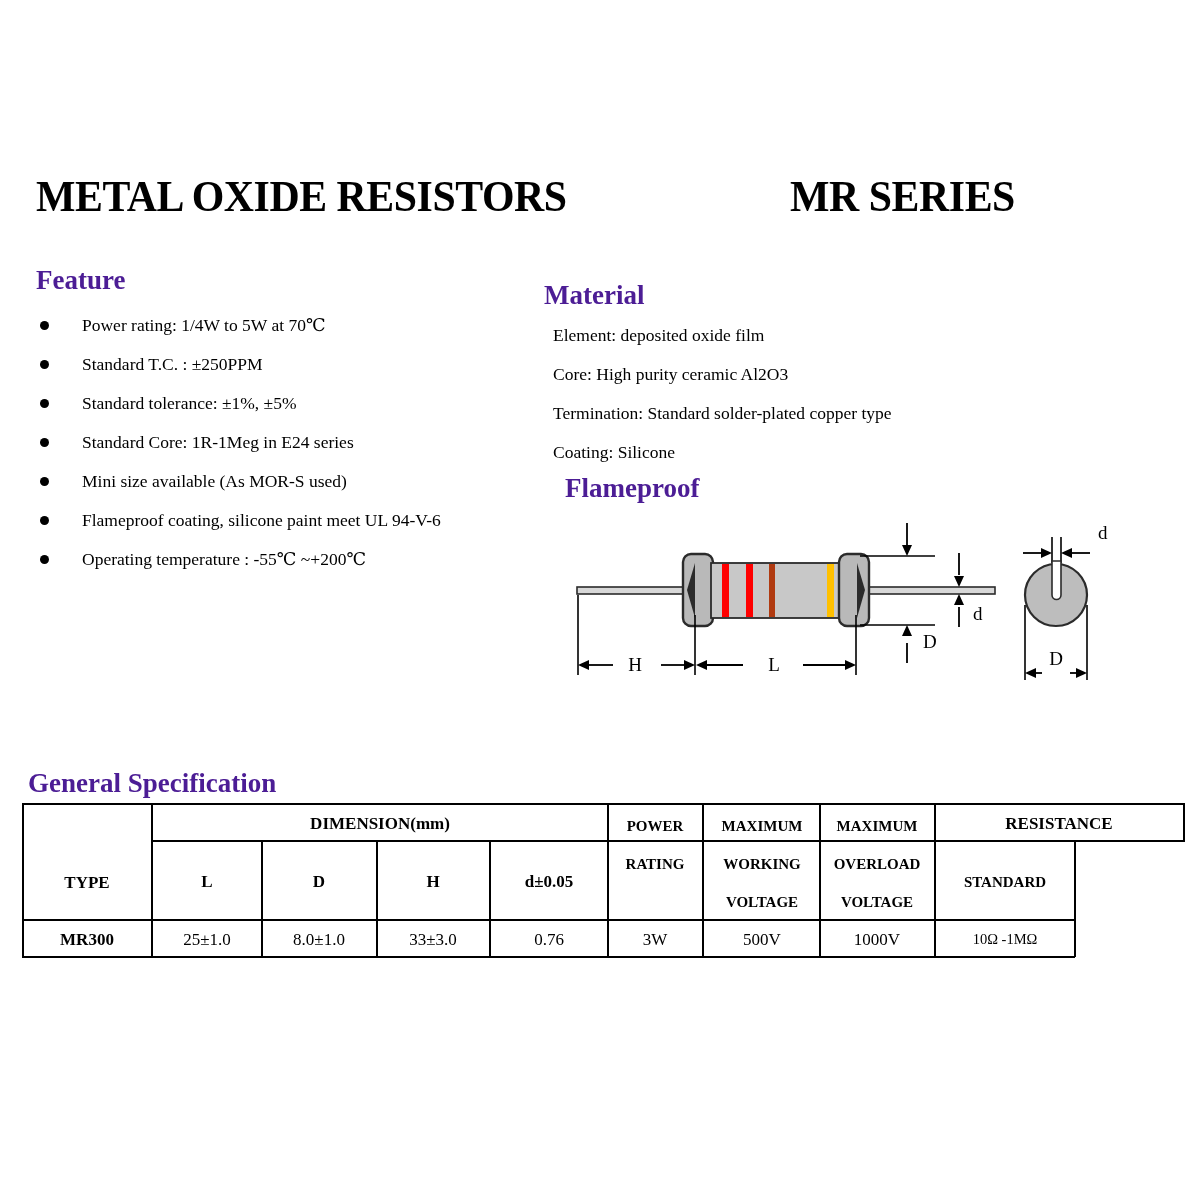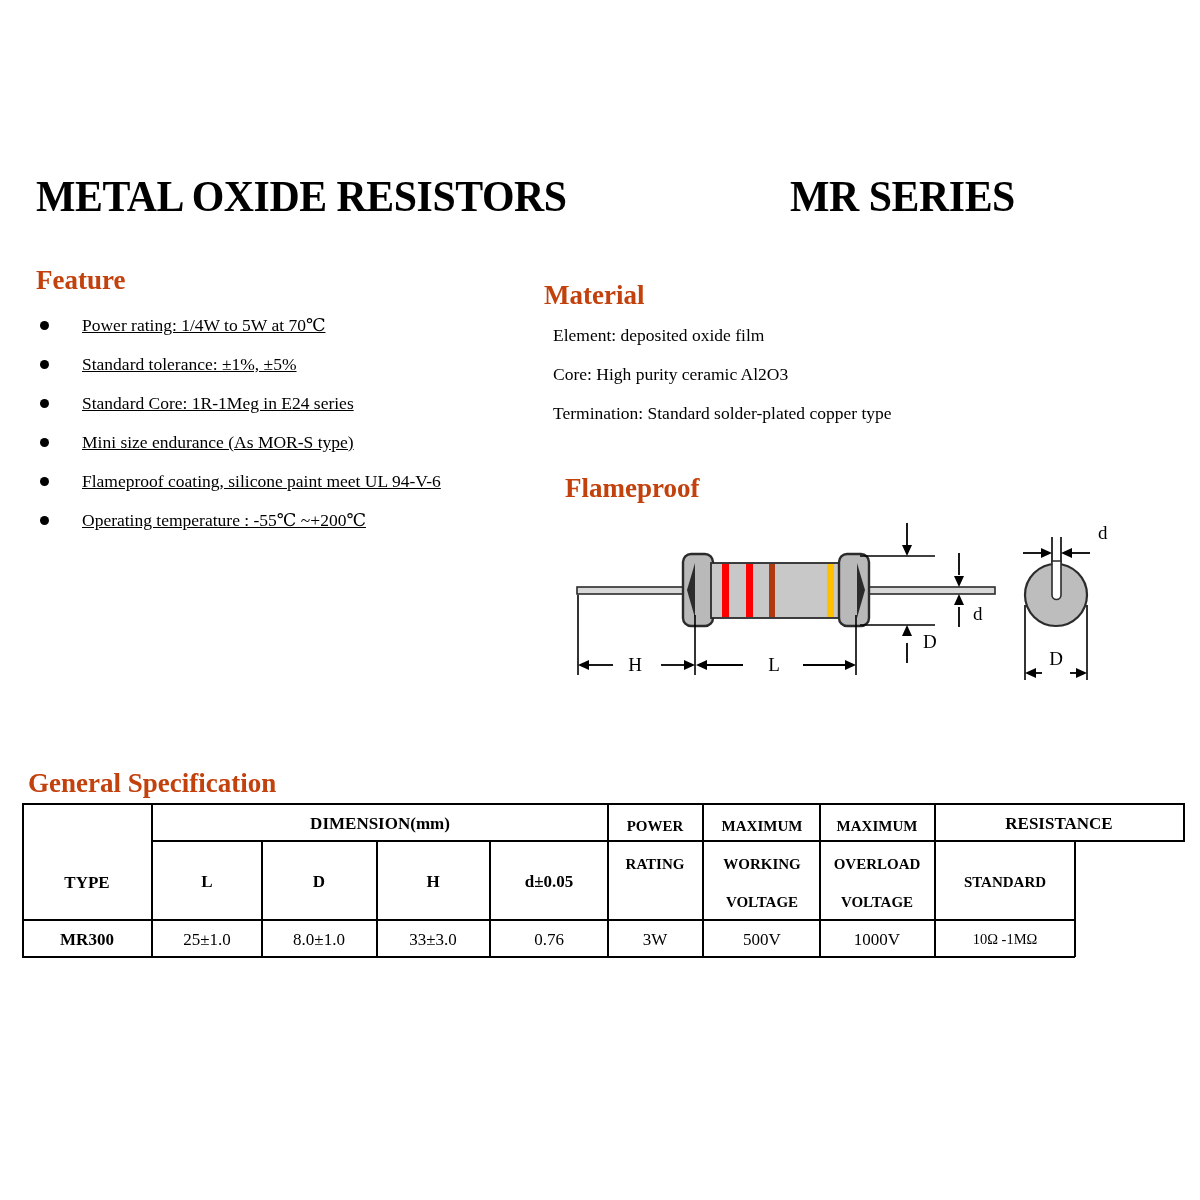--- a/index.html
+++ b/index.html
@@ -36,21 +36,21 @@
     font-size: 45px;
     font-weight: bold;
     letter-spacing: -0.5px;
     transform: scaleX(0.93);
     transform-origin: left center;
     white-space: nowrap;
   }
 
   .section-head {
     position: absolute;
-    color: #c2410c;
+    color: #4c1d95;
     font-weight: bold;
     font-size: 27px;
     white-space: nowrap;
   }
   #feature-head   { left: 36px;  top: 265px; }
   #material-head  { left: 544px; top: 280px; }
   #dimension-head { left: 565px; top: 473px; }
   #genspec-head   { left: 28px;  top: 768px; }
 
   
@@ -58,21 +58,20 @@
     position: absolute;
     left: 36px;
     top: 306px;
     width: 500px;
   }
   .feature-item {
     position: relative;
     min-height: 39px;
     font-size: 17.5px;
     line-height: 39px;
-    text-decoration: underline;
   }
   .feature-bullet {
     position: absolute;
     left: 4px;
     top: 15px;
     width: 9px;
     height: 9px;
     border-radius: 50%;
     background: #000000;
   }
@@ -160,45 +159,50 @@
 <div id="series-title">MR SERIES</div>
 
 <div class="section-head" id="feature-head">Feature</div>
 <div id="feature-list">
   <div class="feature-item">
     <span class="feature-bullet"></span>
     <span class="feature-text">Power rating: 1/4W to 5W at 70℃</span>
   </div>
   <div class="feature-item">
     <span class="feature-bullet"></span>
+    <span class="feature-text">Standard T.C. : ±250PPM</span>
+  </div>
+  <div class="feature-item">
+    <span class="feature-bullet"></span>
     <span class="feature-text">Standard tolerance: ±1%, ±5%</span>
   </div>
   <div class="feature-item">
     <span class="feature-bullet"></span>
     <span class="feature-text">Standard Core: 1R-1Meg in E24 series</span>
   </div>
   <div class="feature-item">
     <span class="feature-bullet"></span>
-    <span class="feature-text">Mini size endurance (As MOR-S type)</span>
+    <span class="feature-text">Mini size available (As MOR-S used)</span>
   </div>
   <div class="feature-item">
     <span class="feature-bullet"></span>
     <span class="feature-text">Flameproof coating, silicone paint meet UL 94-V-6</span>
   </div>
   <div class="feature-item">
     <span class="feature-bullet"></span>
     <span class="feature-text">Operating temperature : -55℃ ~+200℃</span>
   </div>
 </div>
 
 <div class="section-head" id="material-head">Material</div>
 <div id="material-list">
   <div class="material-item">Element: deposited oxide film</div>
   <div class="material-item">Core: High purity ceramic Al2O3</div>
   <div class="material-item">Termination: Standard solder-plated copper type</div>
+  <div class="material-item">Coating: Silicone</div>
 </div>
 
 <div class="section-head" id="dimension-head">Flameproof</div>
 
 <div id="dimension-drawing">
 <svg width="620" height="180" viewBox="0 0 620 180" xmlns="http://www.w3.org/2000/svg">
 
   <rect x="22" y="72" width="117" height="7" fill="#d8d8d8" stroke="#2b2b2b" stroke-width="1.6"></rect>
   <rect x="305" y="72" width="135" height="7" fill="#d8d8d8" stroke="#2b2b2b" stroke-width="1.6"></rect>
 

